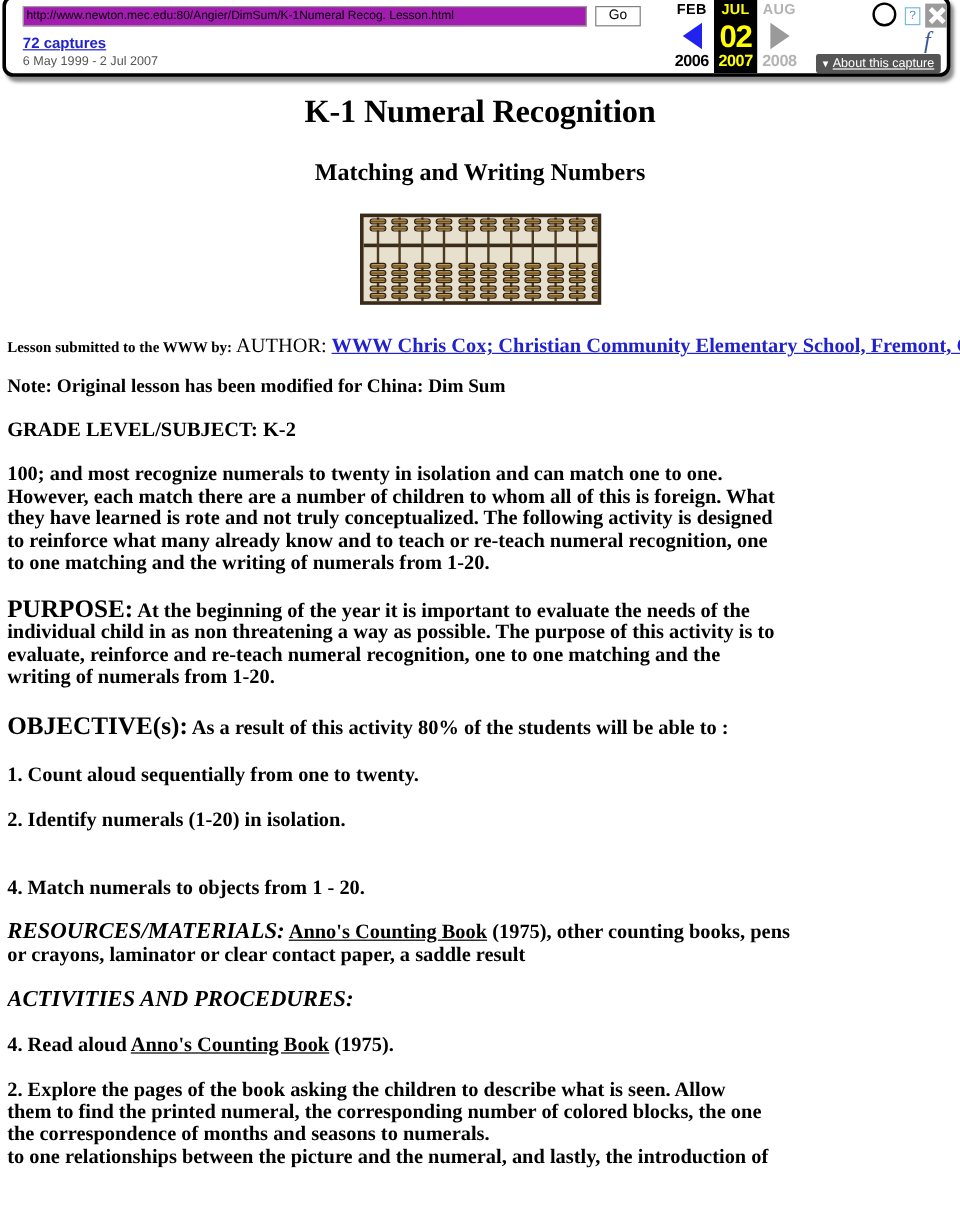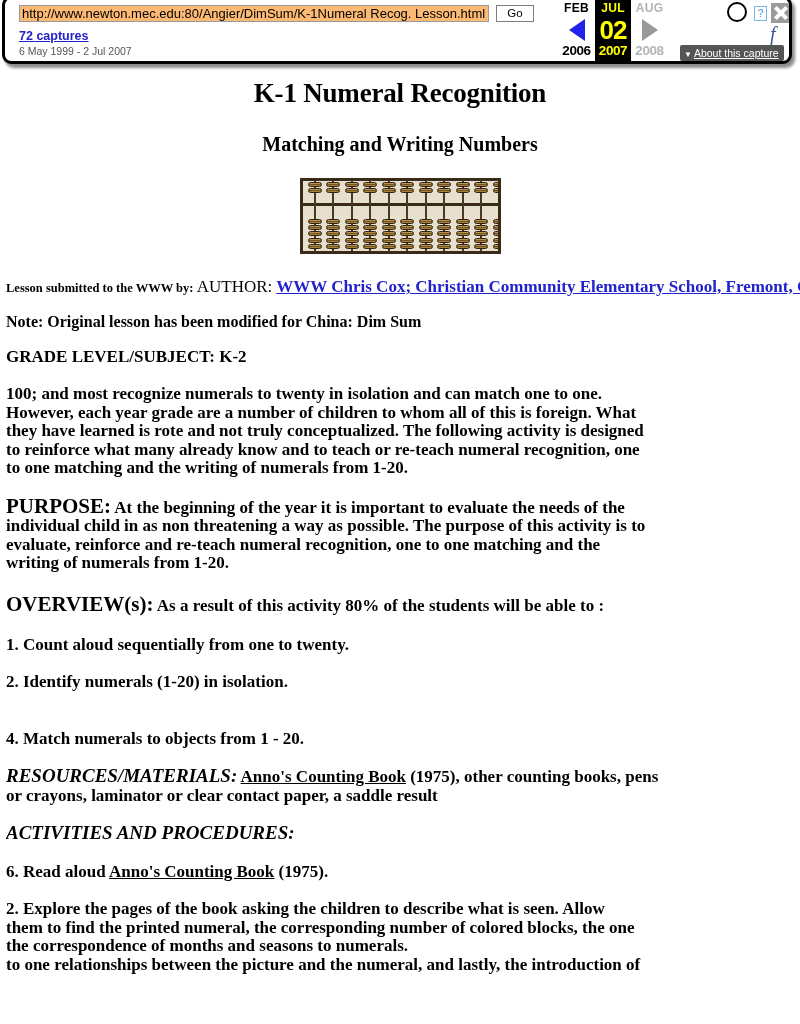--- a/index.html
+++ b/index.html
@@ -43,24 +43,24 @@
     position: absolute;
     left: 14px;
     top: 6px;
     display: flex;
     align-items: center;
   }
   .wb-url-input {
     width: 470px;
     height: 17px;
     line-height: 17px;
-    font-size: 13px;
+    font-size: 10px;
     font-family: "Liberation Sans", "DejaVu Sans", sans-serif;
     border: 1px solid #9a9a9a;
-    background: #fdba74;
+    background: #a21caf;
     color: #000000;
     padding: 0 2px;
     box-sizing: border-box;
     white-space: nowrap;
     overflow: hidden;
     outline: none;
   }
   .wb-go-btn {
     margin-left: 7px;
     width: 38px;
@@ -446,39 +446,39 @@
   <div class="body-line" style="font-size:16px;">Note: Original lesson has been modified for China: Dim Sum</div>
 
   <div class="gap-md"></div>
 
   <div class="body-line" style="font-size:17px;">GRADE LEVEL/SUBJECT: K-2</div>
 
   <div class="gap-lg"></div>
 
   <div class="para">
     <span class="ln">100; and most recognize numerals to twenty in isolation and can match one to one.</span>
-    <span class="ln">However, each year grade are a number of children to whom all of this is foreign. What</span>
+    <span class="ln">However, each match there are a number of children to whom all of this is foreign. What</span>
     <span class="ln">they have learned is rote and not truly conceptualized. The following activity is designed</span>
     <span class="ln">to reinforce what many already know and to teach or re-teach numeral recognition, one</span>
     <span class="ln">to one matching and the writing of numerals from 1-20.</span>
   </div>
 
   <div class="gap-lg"></div>
 
   <div class="para">
     <span class="ln"><span class="sec-head">PURPOSE:</span><span> At the beginning of the year it is important to evaluate the needs of the</span></span>
     <span class="ln">individual child in as non threatening a way as possible. The purpose of this activity is to</span>
     <span class="ln">evaluate, reinforce and re-teach numeral recognition, one to one matching and the</span>
     <span class="ln">writing of numerals from 1-20.</span>
   </div>
 
   <div class="gap-lg"></div>
 
   <div class="clip-row">
-    <span class="sec-head">OVERVIEW(s):</span><span class="para" style="display:inline;"> As a result of this activity 80% of the students will be able to :</span>
+    <span class="sec-head">OBJECTIVE(s):</span><span class="para" style="display:inline;"> As a result of this activity 80% of the students will be able to :</span>
   </div>
 
   <div class="gap-lg"></div>
   <div class="body-line">1. Count aloud sequentially from one to twenty.</div>
   <div class="gap-lg"></div>
   <div class="body-line">2. Identify numerals (1-20) in isolation.</div>
   <div class="gap-lg"></div>
   <div class="gap-lg"></div>
   <div class="body-line">4. Match numerals to objects from 1 - 20.</div>
 
@@ -491,21 +491,21 @@
 
   <div class="gap-lg"></div>
 
   <div class="body-line">
     <span class="sec-head-sm">ACTIVITIES AND PROCEDURES:</span>
   </div>
 
   <div class="gap-lg"></div>
 
   <div class="clip-row body-line">
-    <span>6. Read aloud </span><span class="booktitle">Anno's Counting Book</span><span> (1975).</span>
+    <span>4. Read aloud </span><span class="booktitle">Anno's Counting Book</span><span> (1975).</span>
   </div>
 
   <div class="gap-lg"></div>
 
   <div class="para">
     <span class="ln">2. Explore the pages of the book asking the children to describe what is seen. Allow</span>
     <span class="ln">them to find the printed numeral, the corresponding number of colored blocks, the one</span>
     <span class="ln">the correspondence of months and seasons to numerals.</span>
     <span class="ln">to one relationships between the picture and the numeral, and lastly, the introduction of</span>
   </div>

